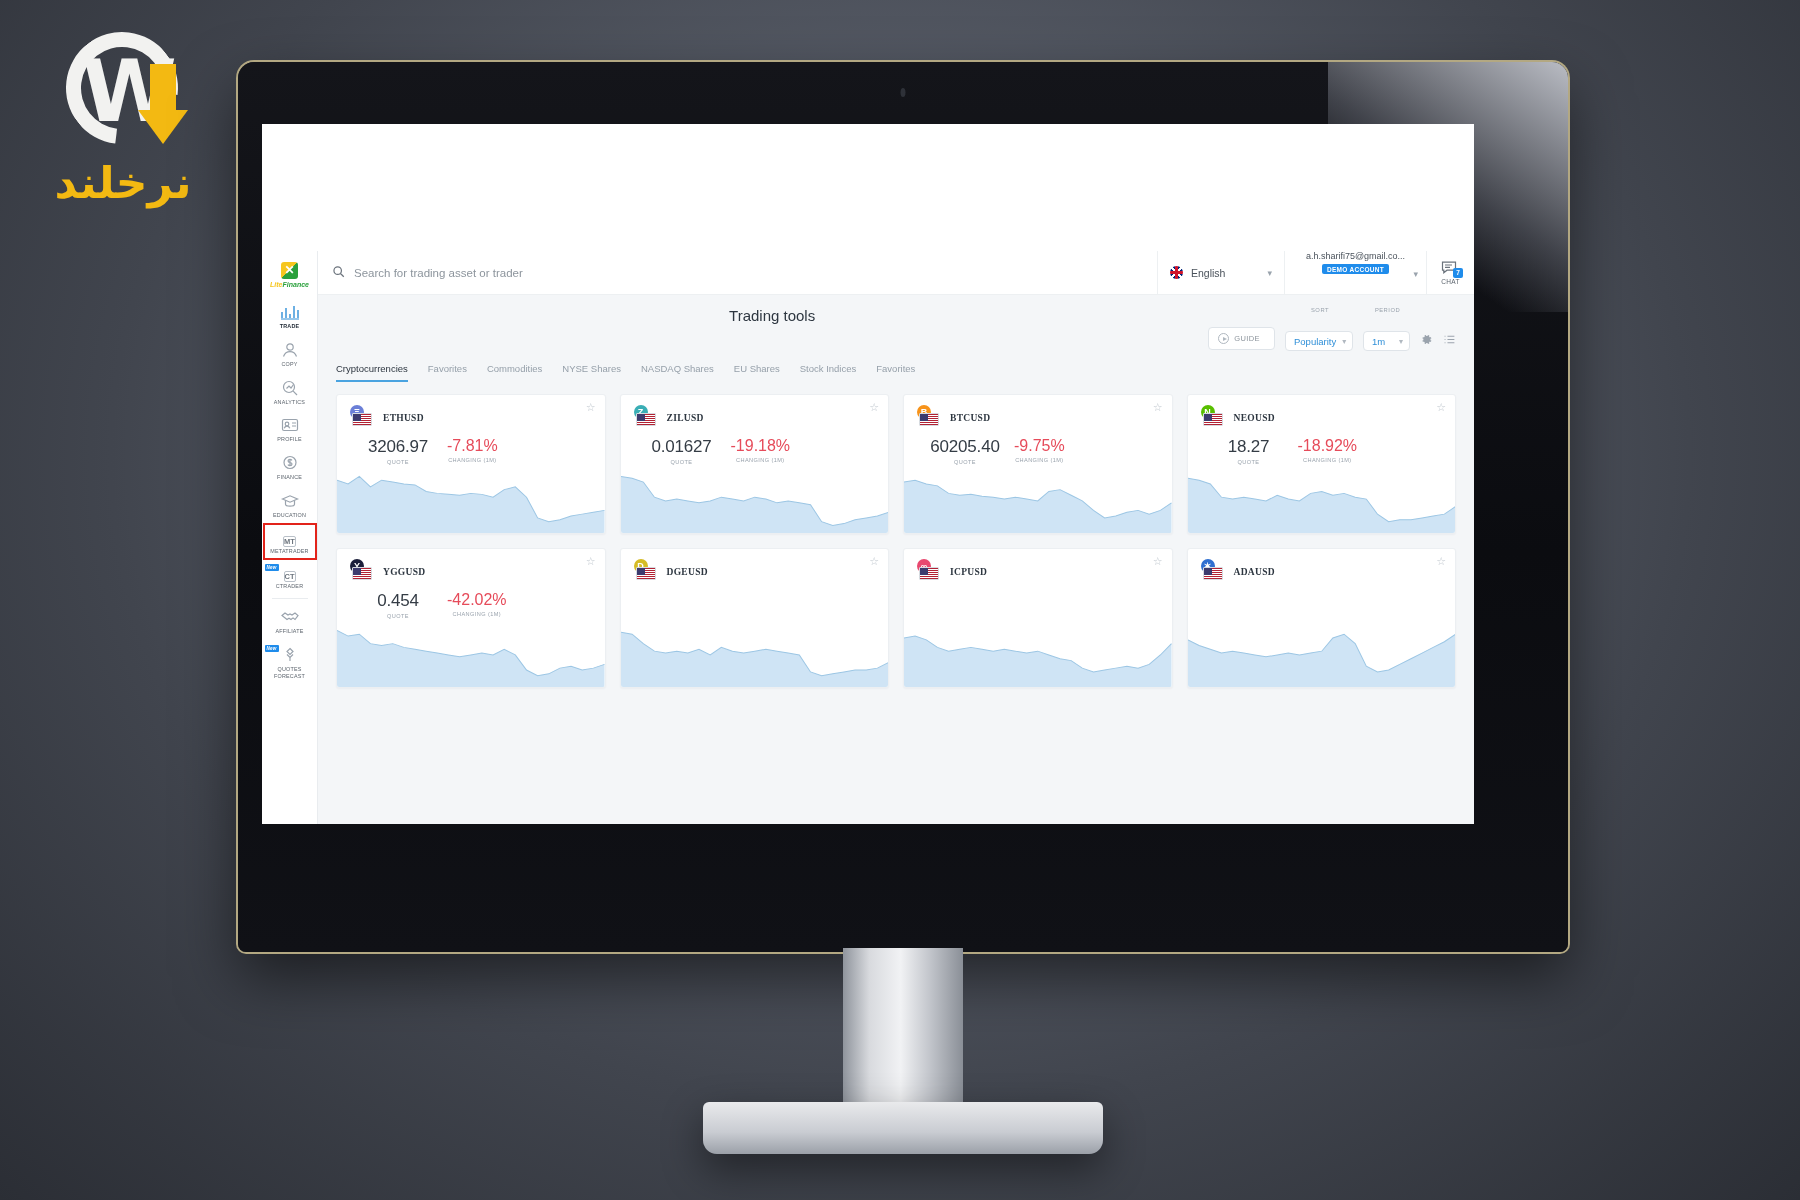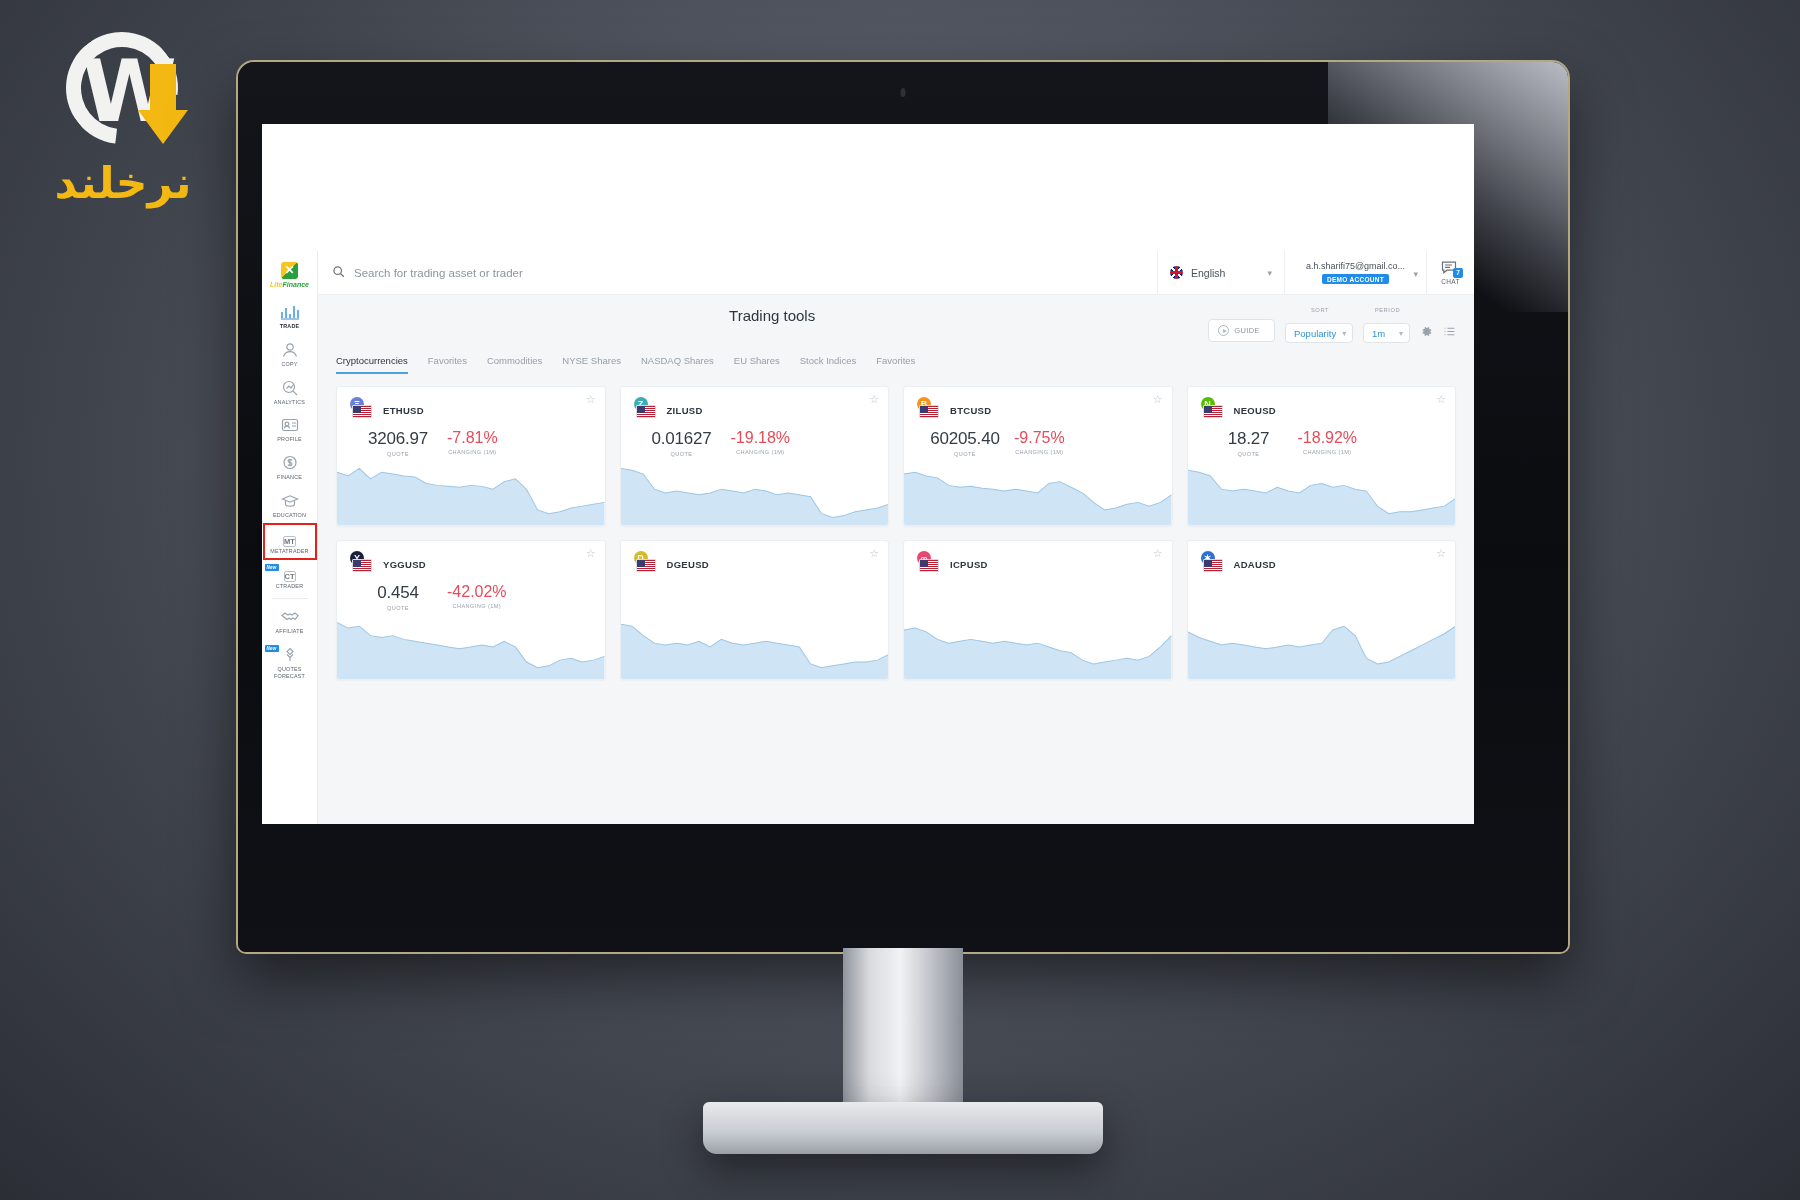--- a/index.html
+++ b/index.html
@@ -138,21 +138,21 @@
     width: 13px; height: 13px; border-radius: 50%; flex: none;
     background:
       linear-gradient(to bottom, transparent 42%, #cf142b 42%, #cf142b 58%, transparent 58%),
       linear-gradient(to right, transparent 42%, #cf142b 42%, #cf142b 58%, transparent 58%),
       linear-gradient(45deg, transparent 46%, #fff 46%, #fff 54%, transparent 54%),
       linear-gradient(-45deg, transparent 46%, #fff 46%, #fff 54%, transparent 54%),
       #00247d;
   }
   .acct {
     width: 142px; border-left: 1px solid #edf0f2; display: flex; flex-direction: column;
-    align-items: center; justify-content: center; cursor: pointer; position: relative;
+    align-items: center; cursor: pointer; position: relative;
   }
   .acct-mail { font-size: 9px; color: #4a525b; max-width: 118px; overflow: hidden;
                white-space: nowrap; text-overflow: ellipsis; }
   .acct-badge { margin-top: 3px; background: #1f8ceb; color: #fff; font-size: 6.5px;
                 font-weight: 700; padding: 1.5px 5px; border-radius: 2px; letter-spacing: .3px; }
   .acct-caret { position: absolute; right: 8px; top: 18px; color: #9aa3ad; font-size: 9px; }
   .chatbtn {
     width: 48px; border-left: 1px solid #edf0f2; display: flex; flex-direction: column;
     align-items: center; justify-content: center; cursor: pointer; position: relative;
   }
@@ -177,21 +177,21 @@
   .guide-btn .play {
     width: 11px; height: 11px; border-radius: 50%; border: 1px solid #b0b8c0;
     position: relative;
   }
   .guide-btn .play:after {
     content: ""; position: absolute; left: 3.5px; top: 2.5px;
     border-left: 4px solid #b0b8c0; border-top: 2.5px solid transparent;
     border-bottom: 2.5px solid transparent;
   }
   .guide-btn span { font-size: 7.5px; color: #8d959d; letter-spacing: .4px; }
-  .field { display: flex; flex-direction: column; gap: 10px; }
+  .field { display: flex; flex-direction: column; gap: 18px; }
   .field-lb { font-size: 5.8px; color: #9aa3ad; letter-spacing: .5px; padding-left: 2px; }
   .select {
     border: 1px solid #dfe4e9; background: #fff; border-radius: 4px; height: 20px;
     display: flex; align-items: center; justify-content: space-between; padding: 0 6px 0 8px;
     cursor: pointer;
   }
   .select span { font-size: 9.5px; color: #2f8fd8; }
   .select .car { color: #b0b8c0; font-size: 8px; margin-left: 6px; }
   .sel-sort { width: 68px; } .sel-period { width: 47px; }
   .icobtn { color: #9aa3ad; font-size: 13px; cursor: pointer; margin-bottom: 2px; }
@@ -221,21 +221,21 @@
     font-size: 9px; font-weight: 700; color: #fff; line-height: 1;
   }
   .flag-us {
     position: absolute; left: 3px; top: 8px; width: 20px; height: 13px;
     background: repeating-linear-gradient(to bottom,#b22234 0,#b22234 1px,#fff 1px,#fff 2px);
     border: .5px solid #d6dbe0; border-radius: 1px; overflow: hidden;
   }
   .flag-us:after {
     content: ""; position: absolute; left: 0; top: 0; width: 8px; height: 7px; background: #3c3b6e;
   }
-  .sym-name { font-size: 9.5px; font-weight: 700; color: #2d3640; letter-spacing: .3px; }
+  .sym-name { font-size: 9.5px; font-weight: 700; color: #2d3640; letter-spacing: .3px; font-family: Liberation Serif, serif; }
   .card-stats { display: flex; padding: 6px 0 0 12px; }
   .stat { width: 98px; }
   .stat.chg { width: auto; }
   .quote-val { font-size: 17px; color: #343c45; font-weight: 400; letter-spacing: -.2px; }
   .chg-val { font-size: 16px; font-weight: 400; }
   .chg-val.down { color: #e64b5a; } .chg-val.up { color: #2eae62; }
   .stat-lb { font-size: 5.6px; color: #9aa3ad; letter-spacing: .4px; margin-top: 2px; }
   .spark { position: absolute; left: 0; right: 0; bottom: 0; height: 66px; }
   .spark svg { width: 100%; height: 100%; display: block; }
 </style>

